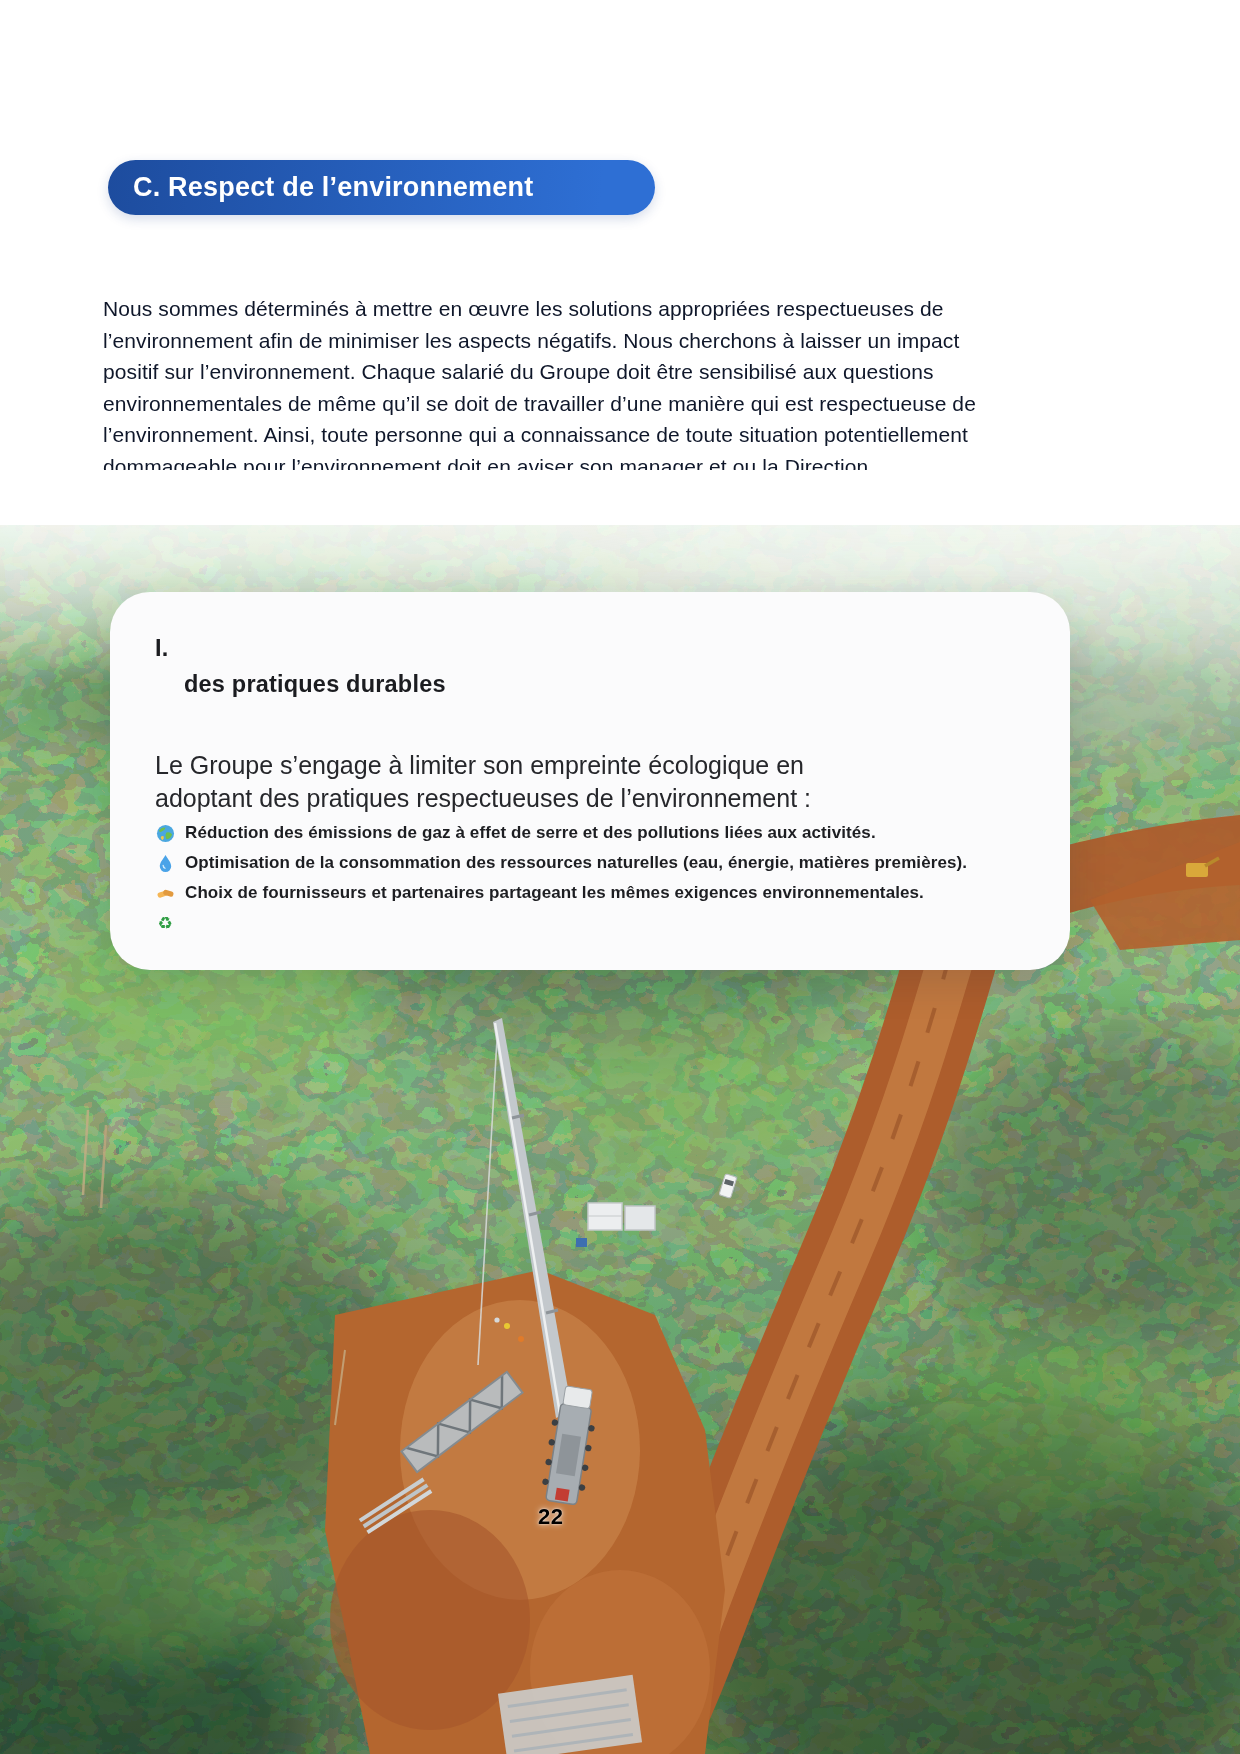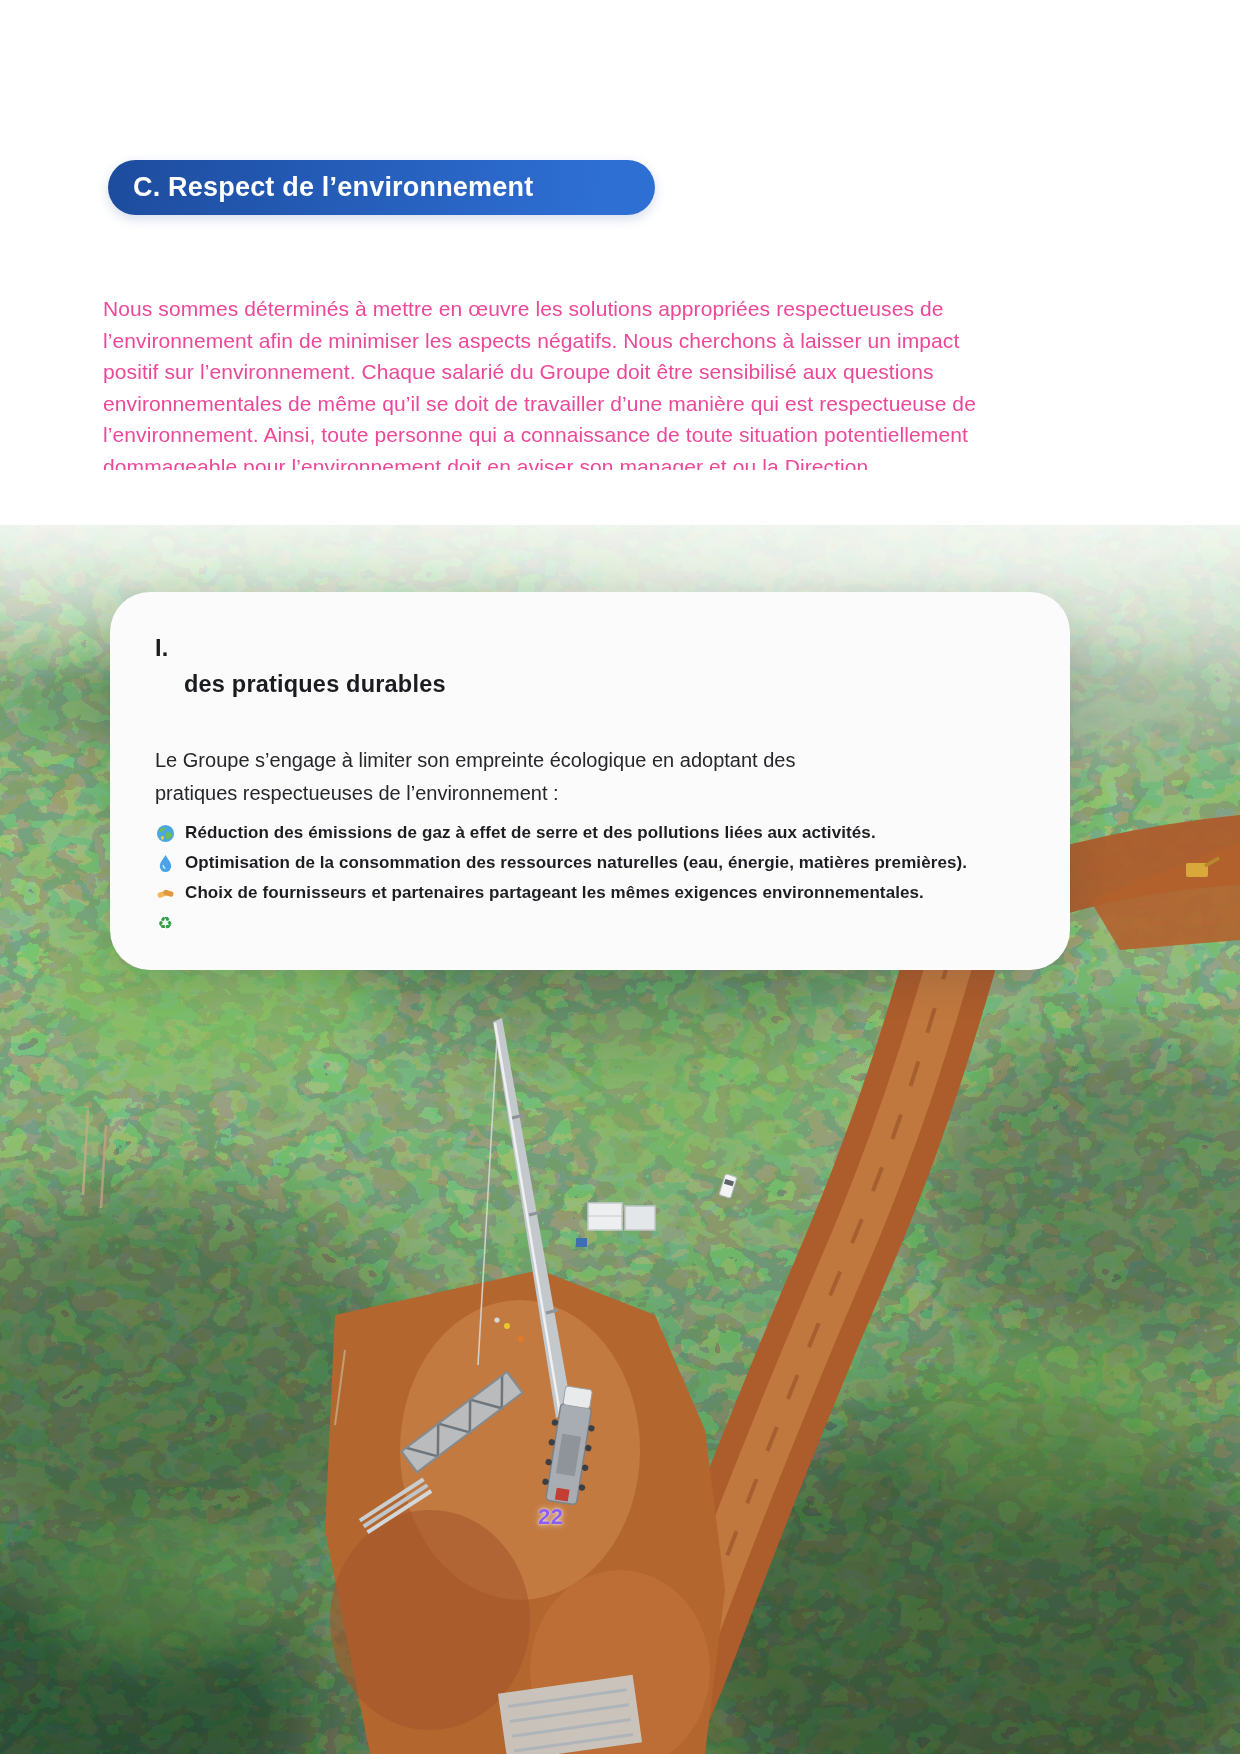--- a/index.html
+++ b/index.html
@@ -15,57 +15,57 @@
     display:flex;align-items:center;box-sizing:border-box;padding-left:25px;
     box-shadow:0 4px 12px rgba(25,60,140,.18);
     text-align:right;
   }
   .header-pill .title{
     color:#ffffff;font-size:27px;font-weight:700;letter-spacing:.2px;
   }
   
   .intro-paragraph{
     position:absolute;left:103px;top:272px;width:900px;
-    font-size:21px;line-height:31.5px;font-weight:400;color:#ec4899;
+    font-size:21px;line-height:31.5px;font-weight:400;color:#0f172a;
     letter-spacing:.1px;
   }
   
   .photo-wrap{position:absolute;left:0;top:470px;width:1240px;height:1284px;}
   .photo-wrap svg{display:block;width:1240px;height:1284px;}
   
   .env-card{
     position:absolute;left:110px;top:592px;width:960px;height:378px;
     background:#fbfbfc;border-radius:40px;
     box-shadow:0 14px 38px rgba(20,35,60,.14);
   }
   .card-heading{
     position:absolute;left:45px;top:38px;display:flex;
     font-size:23.5px;font-weight:700;color:#1b1c20;line-height:36px;
     letter-spacing:.2px;
   }
   .card-heading .marker{width:29px;flex:0 0 29px;}
   .card-intro{
     position:absolute;left:45px;top:132px;width:660px;
-    font-size:20px;line-height:33px;font-weight:400;color:#26272b;
+    font-size:25px;line-height:33px;font-weight:400;color:#26272b;
   }
   .bullet-list{position:absolute;left:40px;top:226px;width:880px;margin-left:6px;}
   .bullet-row{
     display:flex;align-items:center;gap:10px;height:30px;
     font-size:17px;font-weight:700;color:#1d1e22;letter-spacing:.1px;
   }
   .bullet-icon{flex:0 0 19px;width:19px;height:19px;}
   .bullet-icon svg{display:block;width:19px;height:19px;}
   .recycle-glyph{
     font-family:"DejaVu Sans",sans-serif;font-size:17px;line-height:19px;
     color:#2f9e44;font-weight:700;display:block;text-align:center;
   }
   
   .page-number{
     position:absolute;left:538px;top:1504px;
-    font-size:22px;font-weight:700;color:#8b5cf6;letter-spacing:.5px;
+    font-size:22px;font-weight:700;color:#000000;letter-spacing:.5px;
     text-shadow:0 0 6px rgba(255,255,255,.85),0 0 2px rgba(255,255,255,.9);
   }
 </style>
 </head>
 <body>
 
 <div class="header-pill">
   <span class="title">C. Respect de l’environnement</span>
 </div>
 

